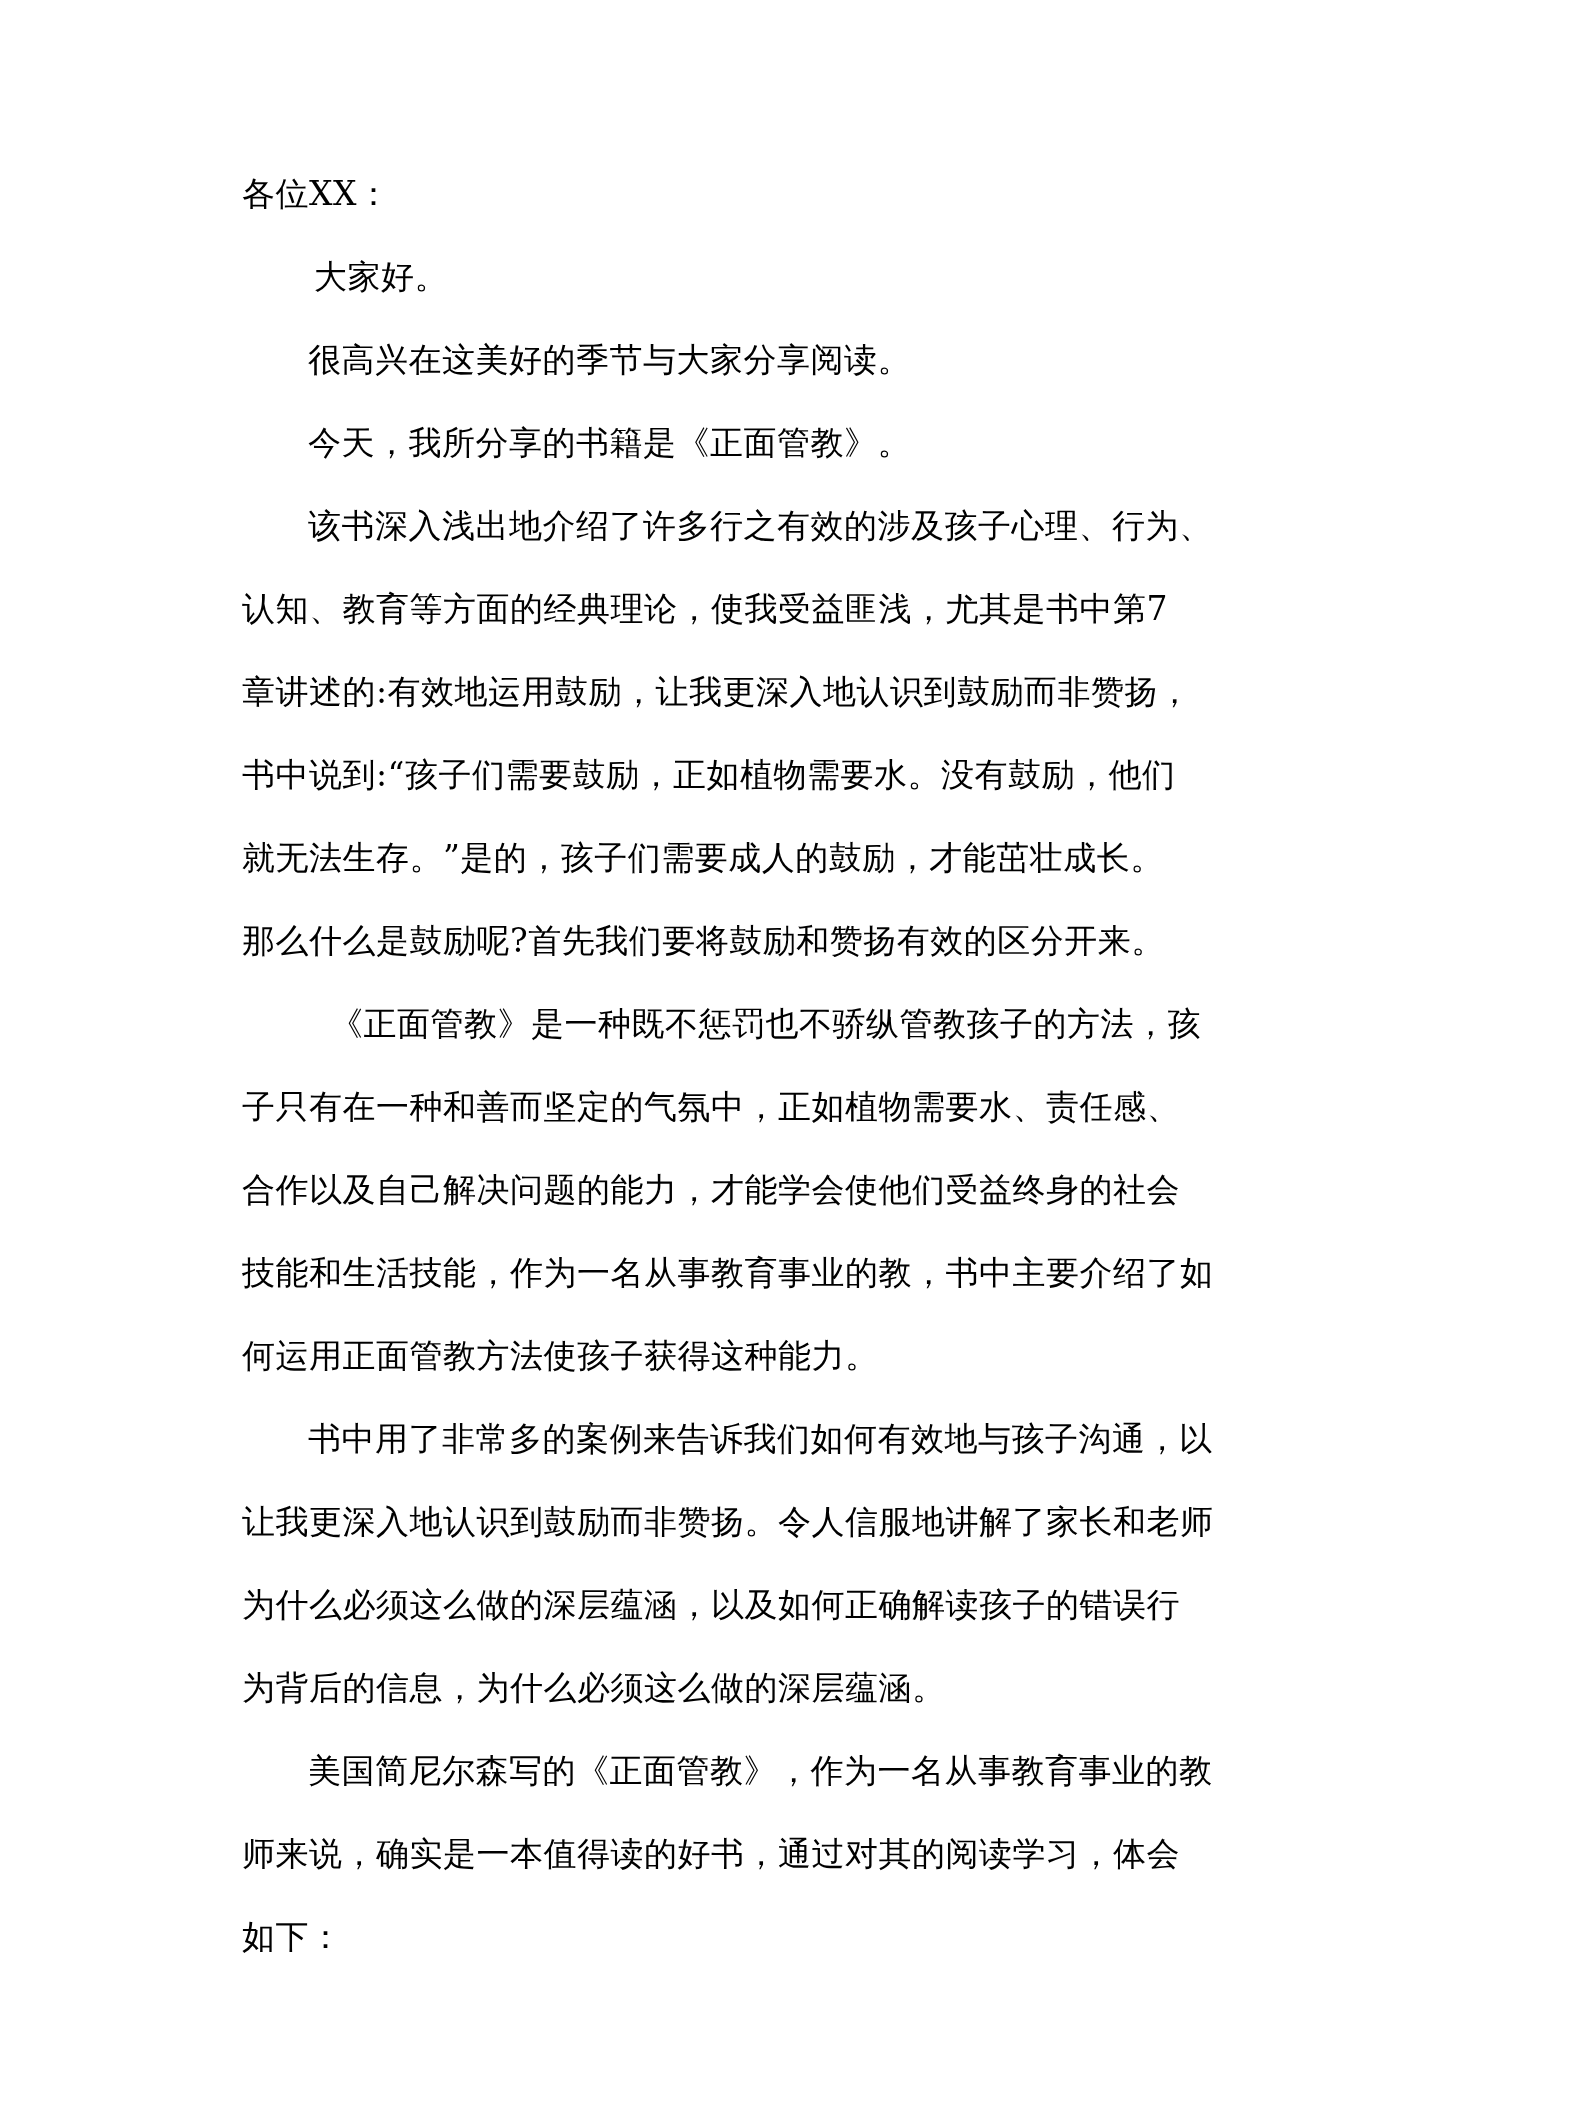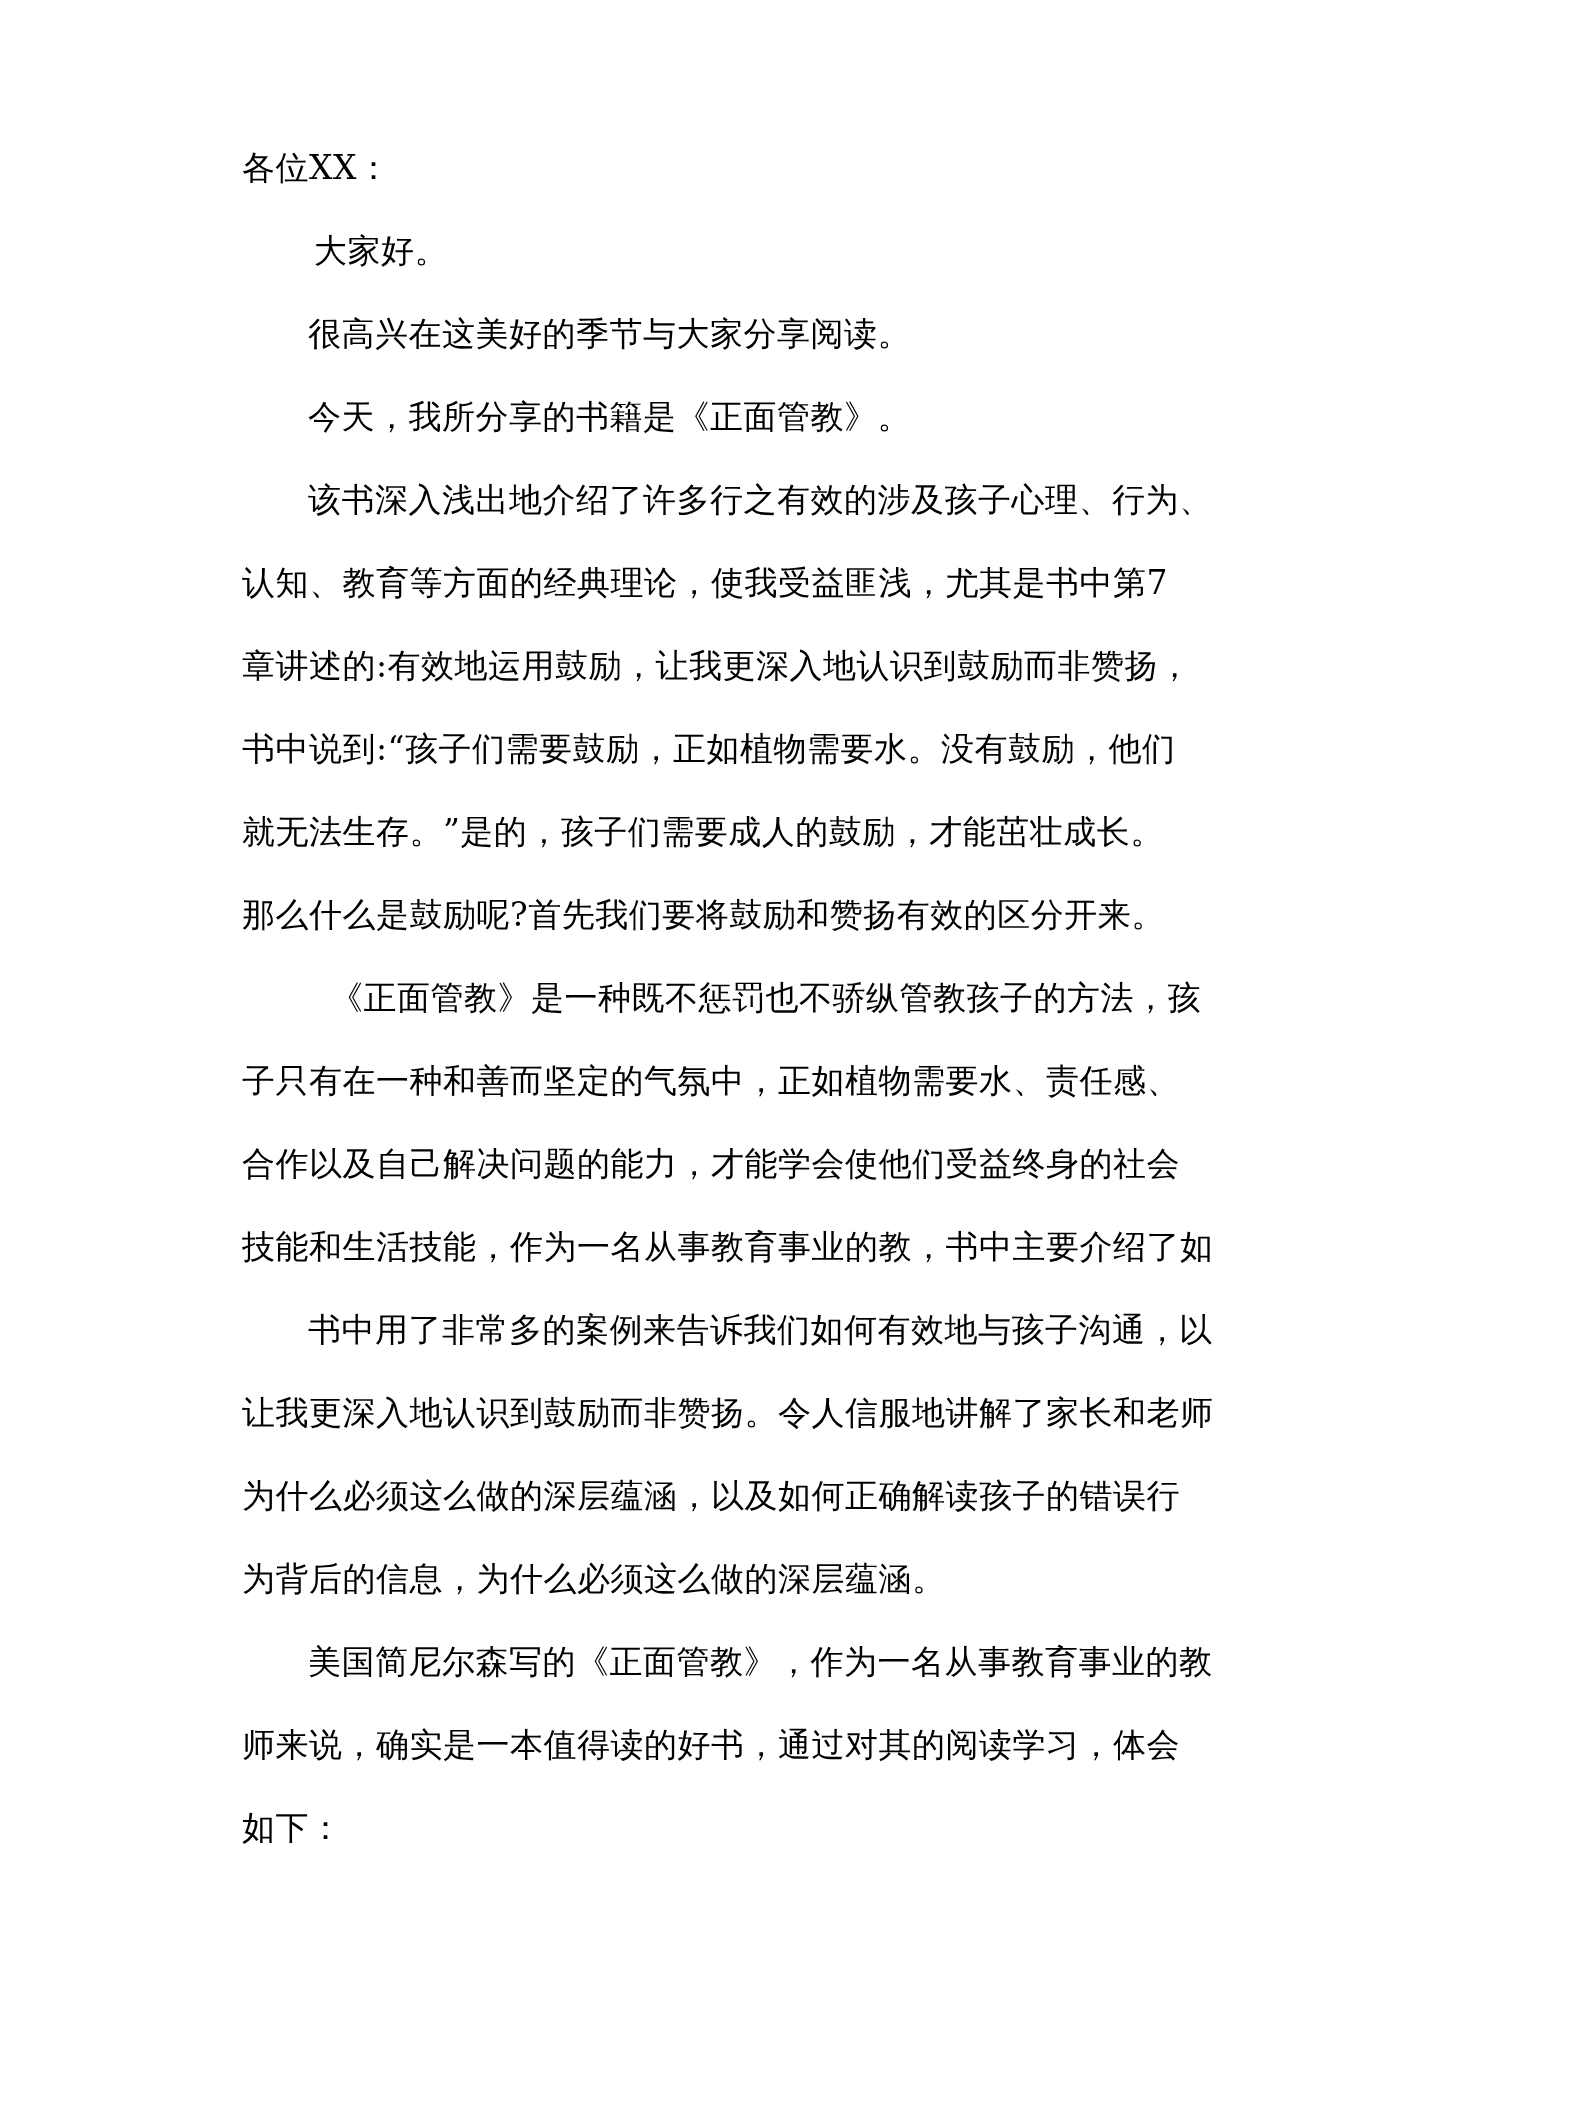--- a/index.html
+++ b/index.html
@@ -17,21 +17,21 @@
     position: absolute;
     left: 0;
     top: 0;
     width: 1587px;
     height: 2103px;
     background: #ffffff;
   }
   .content {
     position: absolute;
     left: 242px;
-    top: 139px;
+    top: 165px;
     width: 1062px;
     font-family: "DejaVu Serif", "Liberation Serif", serif;
     font-size: 33px;
     color: #000000;
   }
   .line {
     display: block;
     height: 83px;
     line-height: 58px;
     white-space: nowrap;
@@ -65,20 +65,21 @@
       <div class="line">书中说到:“孩子们需要鼓励，正如植物需要水。没有鼓励，他们</div>
       <div class="line">就无法生存。”是的，孩子们需要成人的鼓励，才能茁壮成长。</div>
       <div class="line">那么什么是鼓励呢?首先我们要将鼓励和赞扬有效的区分开来。</div>
     </div>
 
     <div>
       <div class="line indent-book">《正面管教》是一种既不惩罚也不骄纵管教孩子的方法，孩</div>
       <div class="line">子只有在一种和善而坚定的气氛中，正如植物需要水、责任感、</div>
       <div class="line">合作以及自己解决问题的能力，才能学会使他们受益终身的社会</div>
       <div class="line">技能和生活技能，作为一名从事教育事业的教，书中主要介绍了如</div>
+      <div class="line">何运用正面管教方法使孩子获得这种能力。</div>
     </div>
 
     <div>
       <div class="line indent-2">书中用了非常多的案例来告诉我们如何有效地与孩子沟通，以</div>
       <div class="line">让我更深入地认识到鼓励而非赞扬。令人信服地讲解了家长和老师</div>
       <div class="line">为什么必须这么做的深层蕴涵，以及如何正确解读孩子的错误行</div>
       <div class="line">为背后的信息，为什么必须这么做的深层蕴涵。</div>
     </div>
 
     <div>

